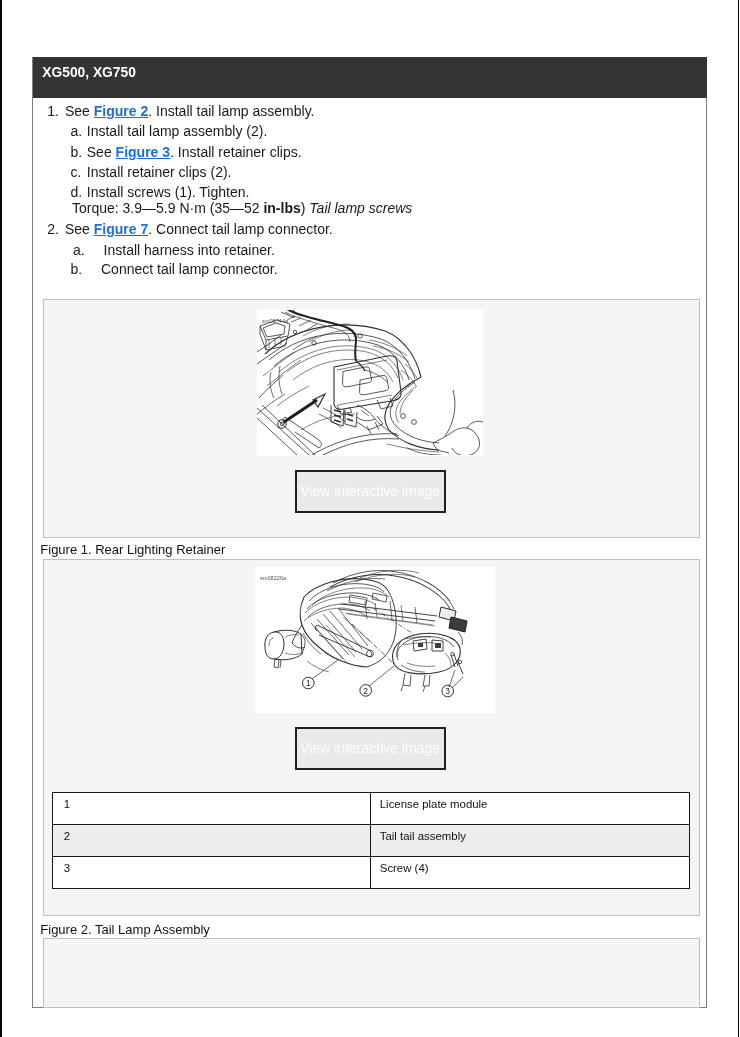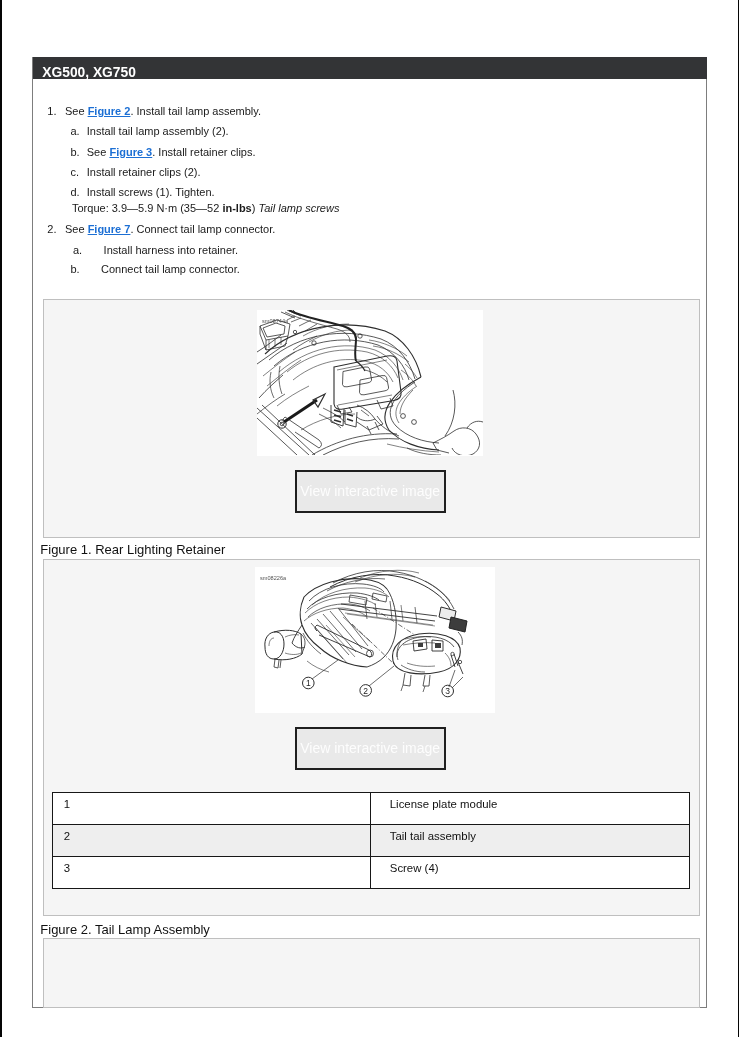--- a/index.html
+++ b/index.html
@@ -2,31 +2,31 @@
 <html><head>
 <meta charset="utf-8">
 <style>
 html,body{margin:0;padding:0;width:740px;height:1037px;background:#fff;overflow:hidden}
 *{box-sizing:border-box}
 body{font-family:"Liberation Sans",sans-serif;color:#1a1a1a}
 .abs{position:absolute}
 #lineL{left:0.4px;top:0;width:1.8px;height:1037px;background:#050505}
 #lineR{left:737.6px;top:0;width:1.9px;height:1037px;background:#050505}
 #container{left:32.3px;top:57px;width:675.2px;height:950.7px;border:1px solid #7d7d7d;background:#fff}
-#header{left:32.8px;top:57.2px;width:674.2px;height:22px;background:#333436;color:#fff;font-size:13.8px;font-weight:bold;line-height:32.9px;padding-left:9.5px}
-.line{font-size:11px;line-height:16px;white-space:nowrap}
+#header{left:32.8px;top:57.2px;width:674.2px;height:41px;background:#333436;color:#fff;font-size:13.8px;font-weight:bold;line-height:32.9px;padding-left:9.5px}
+.line{font-size:14px;line-height:16px;white-space:nowrap}
 .m{display:inline-block}
 a{color:#1c6fd4;font-weight:bold;text-decoration:underline}
 .fig{background:#f5f5f5;border:1px solid #bfbfbf}
 .imgbox{background:#fff}
 .btn{width:151.2px;height:43.2px;border:2px solid #1f1f1f;background:#e9e9e9;color:#fdfdfd;font-size:14px;line-height:38px;text-align:center}
 .cap{font-size:13px;line-height:16px;color:#111}
 table{border-collapse:collapse}
 td{border:1px solid #171717;font-size:11.4px;color:#111;height:32.1px;vertical-align:top;padding:5.3px 0 0 10.3px}
-td+td{padding-left:19px}
+td+td{padding-left:9px}
 td{background:#fff}
 tr:nth-child(2) td{background:#eeeeee}
 </style>
 </head>
 <body>
 <div class="abs" id="lineL"></div>
 <div class="abs" id="lineR"></div>
 <div class="abs" id="container"></div>
 <div class="abs" id="header">XG500, XG750</div>
 

